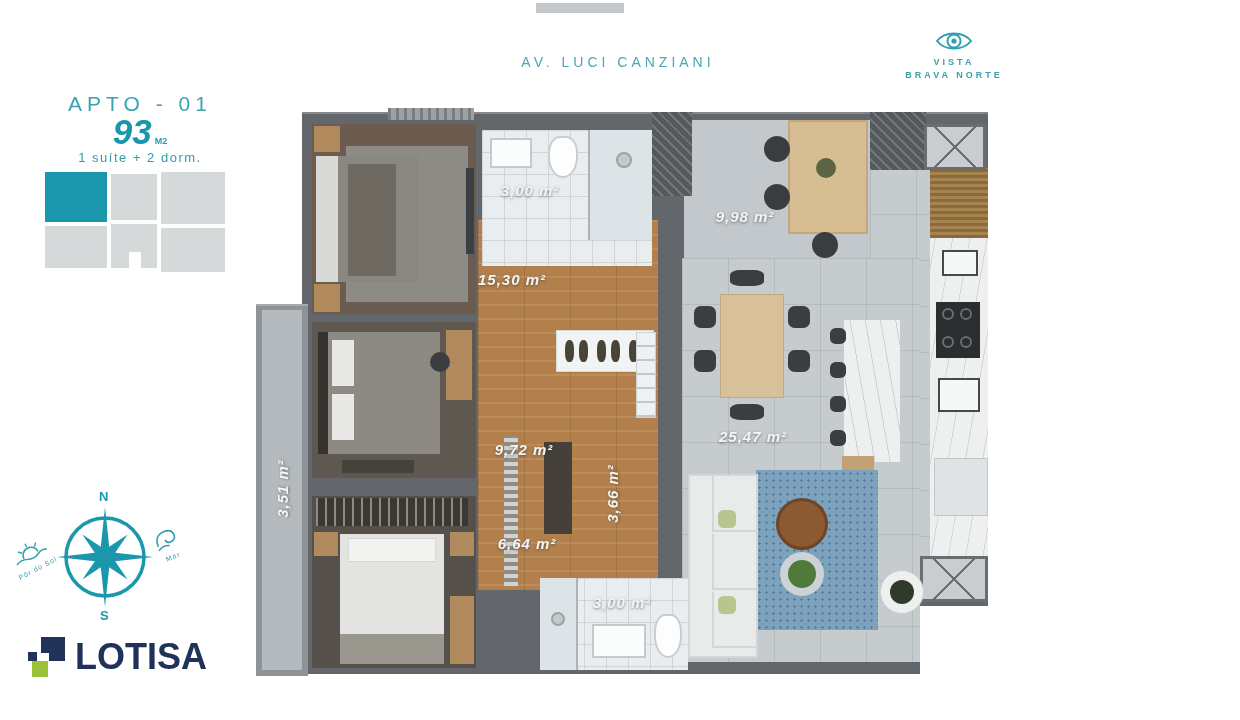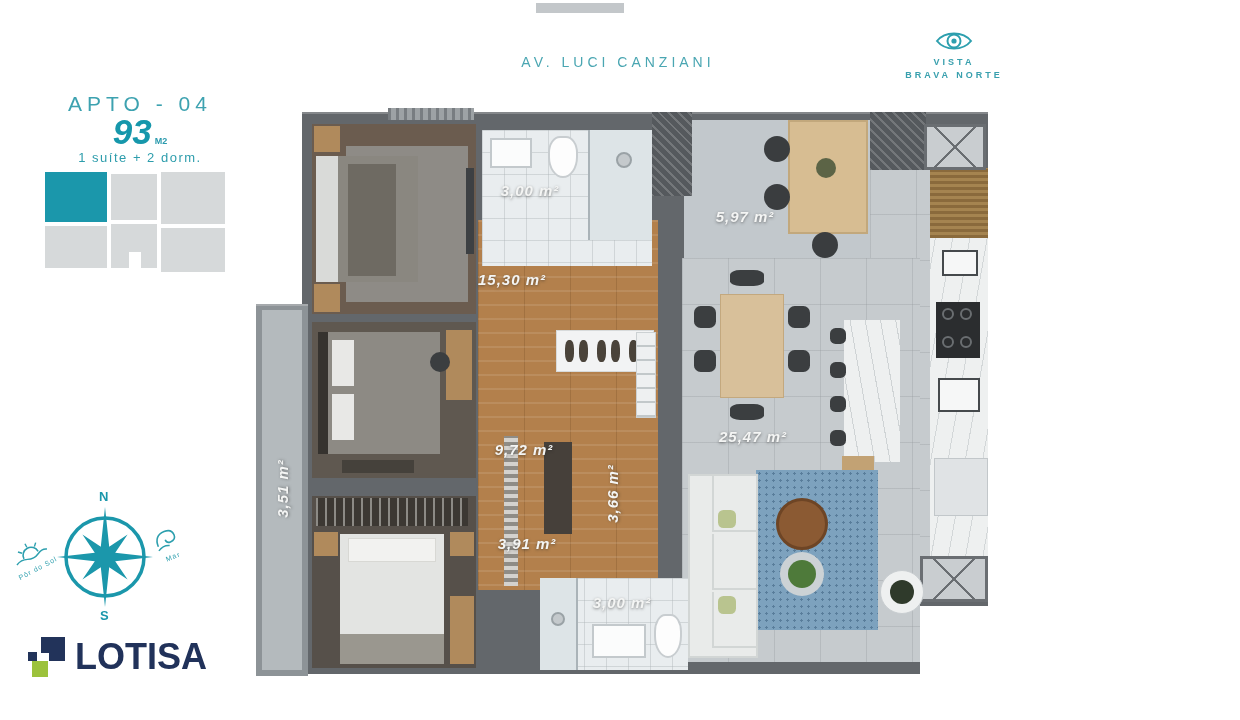--- a/index.html
+++ b/index.html
@@ -231,21 +231,21 @@
       <path d="M2,13 C10,3 28,3 36,13 C28,23 10,23 2,13 Z" fill="none" stroke="#2d9fae" stroke-width="2"></path>
       <circle cx="19" cy="13" r="6.5" fill="none" stroke="#2d9fae" stroke-width="2"></circle>
       <circle cx="19" cy="13" r="2.6" fill="#2d9fae"></circle>
     </svg>
     <div class="vista-line">VISTA</div>
     <div class="vista-line">BRAVA NORTE</div>
   </div>
 
   <div class="abs street">AV. LUCI CANZIANI</div>
 
-  <div class="abs apto-title">APTO - 04</div>
+  <div class="abs apto-title">APTO - 01</div>
   <div class="abs apto-area">
     <span class="num">93</span><span class="unit">M2</span>
   </div>
   <div class="abs apto-sub">1 suíte + 2 dorm.</div>
 
   <div class="abs keyplan">
     <div class="kcell sel kc1"></div>
     <div class="kcell kc2"></div>
     <div class="kcell kc3"></div>
     <div class="kcell kc4"></div>
@@ -410,24 +410,24 @@
     </div>
 
     <div class="room r-bath-bot whitefloor">
       <div class="f bb-shower"></div>
       <div class="f bb-head"></div>
       <div class="f bb-vanity"></div>
       <div class="f bb-toilet"></div>
     </div>
 
     <div class="arealabel lab-bath-top">3,00 m²</div>
-    <div class="arealabel lab-terrace">5,97 m²</div>
+    <div class="arealabel lab-terrace">9,98 m²</div>
     <div class="arealabel lab-hall-top">15,30 m²</div>
     <div class="arealabel lab-hall-mid">9,72 m²</div>
     <div class="arealabel lab-hall-small">3,66 m²</div>
-    <div class="arealabel lab-hall-bottom">3,91 m²</div>
+    <div class="arealabel lab-hall-bottom">6,64 m²</div>
     <div class="arealabel lab-living">25,47 m²</div>
     <div class="arealabel lab-balcony">3,51 m²</div>
     <div class="arealabel lab-bath-bot">3,00 m²</div>
   </div>
 
 
 </div>
 
 </body></html>

